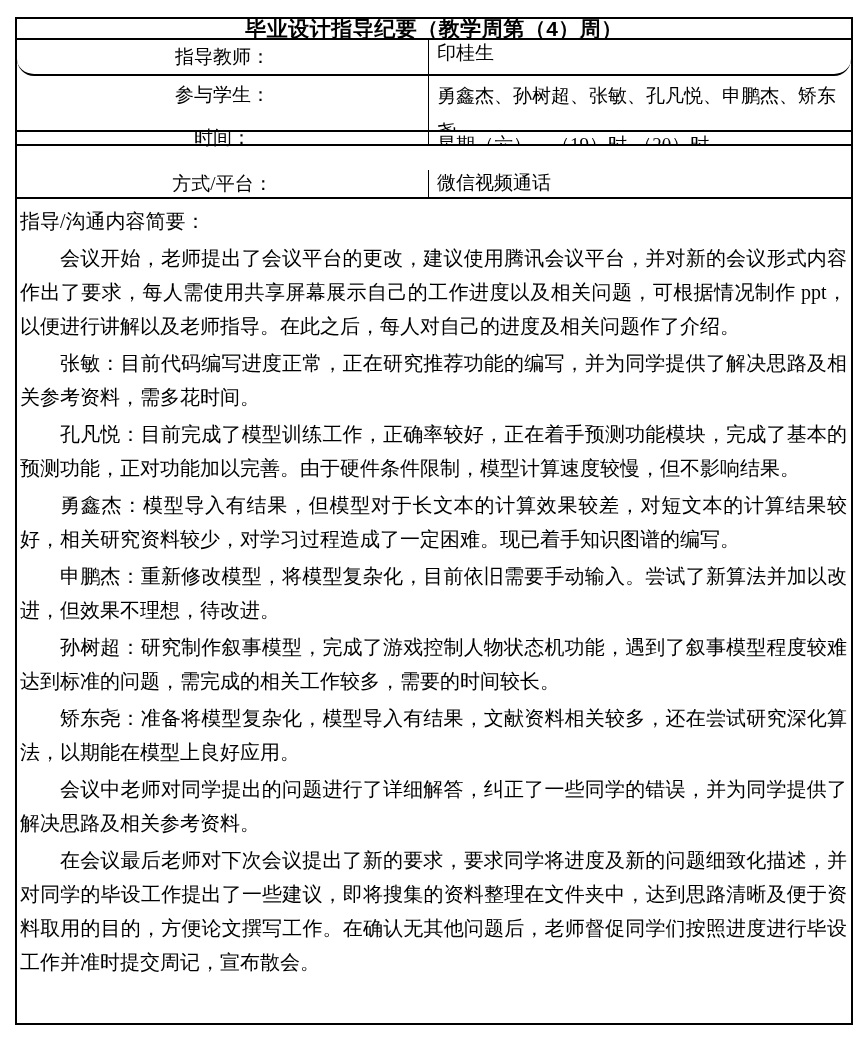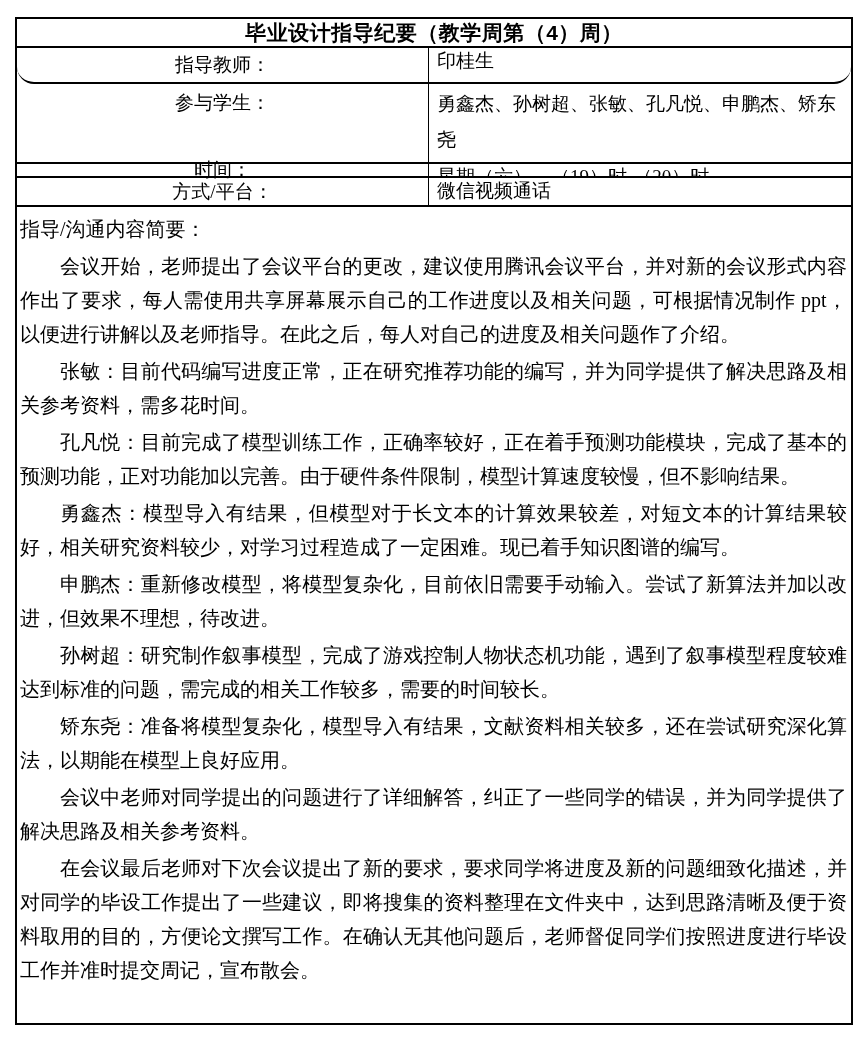--- a/index.html
+++ b/index.html
@@ -23,21 +23,21 @@
     display: flex;
     flex-direction: column;
     background: #ffffff;
   }
   .row {
     display: flex;
     flex-shrink: 0;
     border-bottom: 2px solid #000000;
   }
   .title-row {
-    height: 29px;
+    height: 21px;
     align-items: center;
     justify-content: center;
     font-family: "Liberation Sans", "DejaVu Sans", sans-serif;
     font-weight: 700;
     font-size: 21px;
     letter-spacing: 0.5px;
   }
   .label-cell {
     width: 412px;
     flex-shrink: 0;
@@ -49,23 +49,23 @@
   }
   .value-cell {
     flex: 1;
     display: flex;
     align-items: flex-start;
     padding: 0 2px 0 8px;
     font-size: 19px;
     overflow: hidden;
   }
   .r-teacher  { height: 36px; border-radius: 17px; }
-  .r-students { height: 80px; }
+  .r-students { height: 56px; }
   .r-time     { height: 14px; }
-  .r-platform { height: 29px; }
+  .r-platform { height: 29px; margin-top: 24px; }
   .r-students .label-cell {
     align-items: flex-start;
     padding-top: 7px;
     line-height: 24px;
   }
   .r-students .value-cell {
     display: block;
     padding-top: 2px;
     line-height: 36px;
   }

